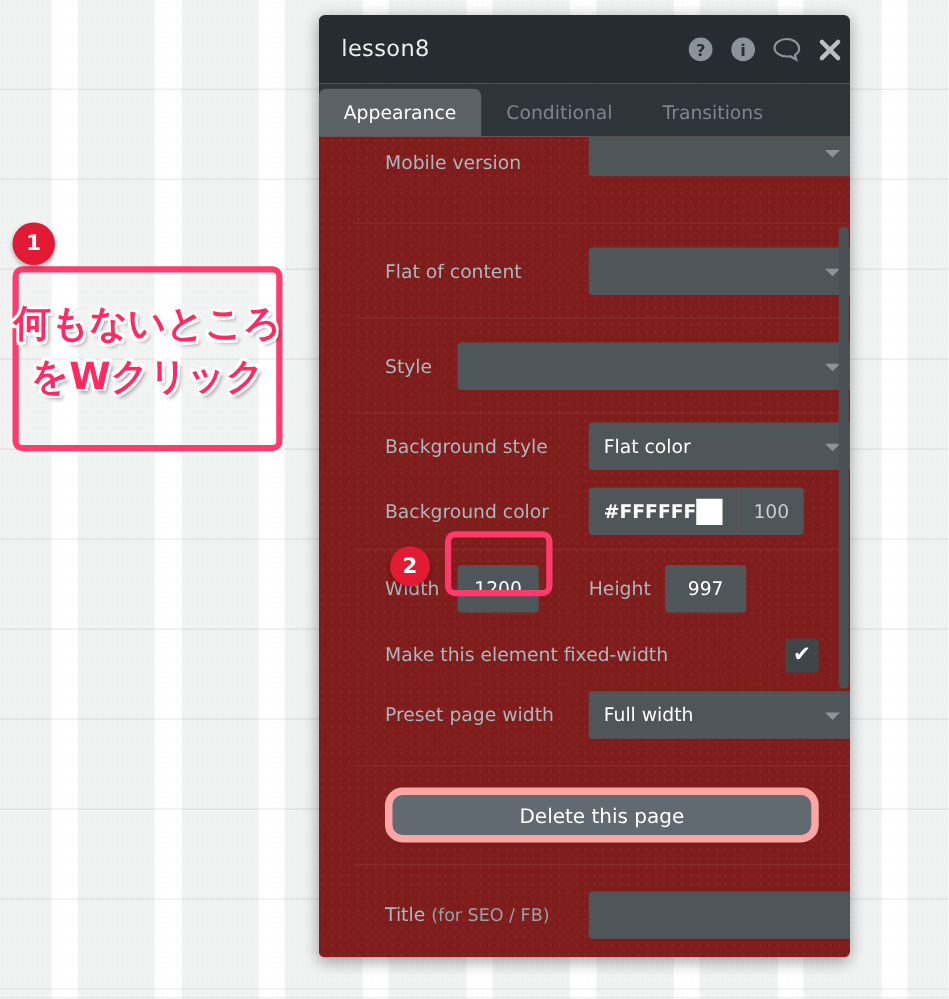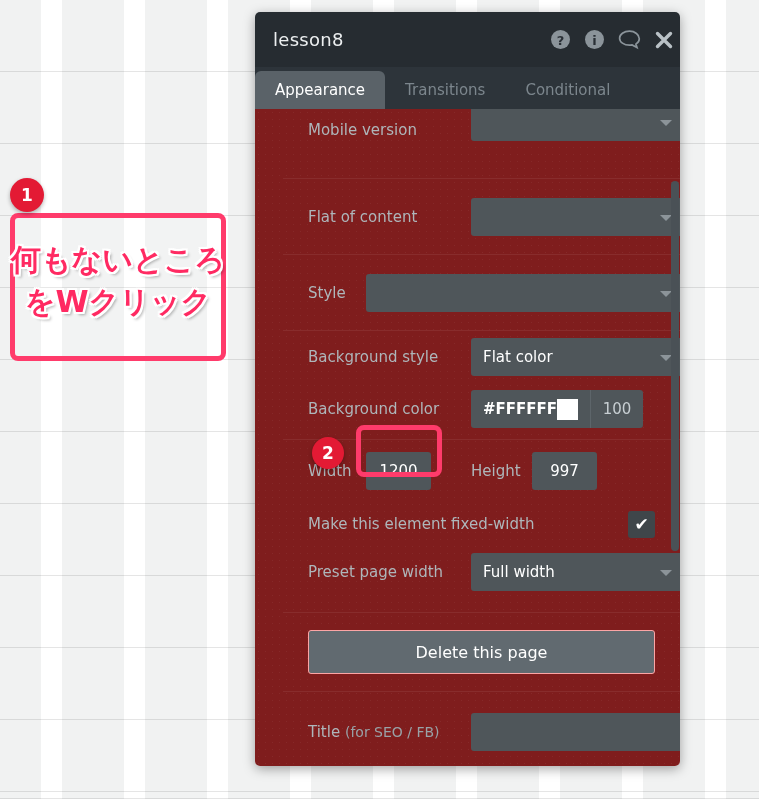--- a/index.html
+++ b/index.html
@@ -170,22 +170,22 @@
     width: 0; height: 0;
     border-left: 6px solid transparent;
     border-right: 6px solid transparent;
     border-top: 6px solid #8c9499;
   }
 
   .ghost-btn {
     width: 100%;
     height: 44px;
     background: #616a70;
-    border: 1px solid #fca5a5;
-    border-radius: 3px;
+    border: 6px solid #fca5a5;
+    border-radius: 14px;
     color: #ffffff;
     font-size: 16px;
     display: flex; align-items: center; justify-content: center;
   }
 
   .checkbox {
     width: 27px; height: 27px;
     background: #3f464a;
     border-radius: 3px;
     display: flex; align-items: center; justify-content: center;
@@ -271,22 +271,22 @@
         <path d="M11.5 2.2C5.9 2.2 1.6 5.3 1.6 9.2c0 3.9 4.3 7 9.9 7 .9 0 1.8-.1 2.6-.24L19 18.6l-1.1-3.5c2.1-1.3 3.4-3.2 3.4-5.4 0-3.9-4.3-7.5-9.8-7.5z" fill="none" stroke="#8b949a" stroke-width="1.7"></path>
       </svg>
       <svg class="hicon" width="20" height="20" viewBox="0 0 20 20">
         <path d="M3.5 3.5 L16.5 16.5 M16.5 3.5 L3.5 16.5" stroke="#b9c1c6" stroke-width="3.4" stroke-linecap="round"></path>
       </svg>
     </div>
   </div>
 
   <div class="tabbar">
     <div class="tab active">Appearance</div>
+    <div class="tab">Conditional</div>
     <div class="tab">Transitions</div>
-    <div class="tab">Conditional</div>
   </div>
 
   <div class="panel-body">
 
     <div class="row" style="height:42px;">
       <div class="lbl">Mobile version</div>
       <div class="field select" style="position:absolute; left:188px; width:212px; top:-6px;">
         <span></span>
         <span class="caret"></span>
       </div>

